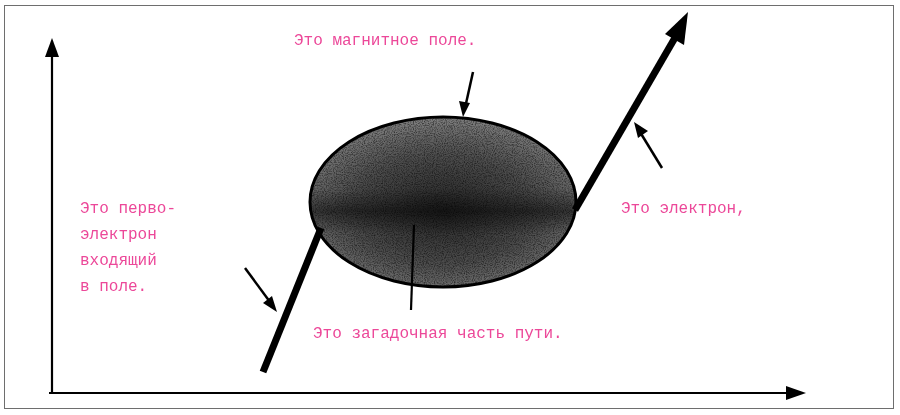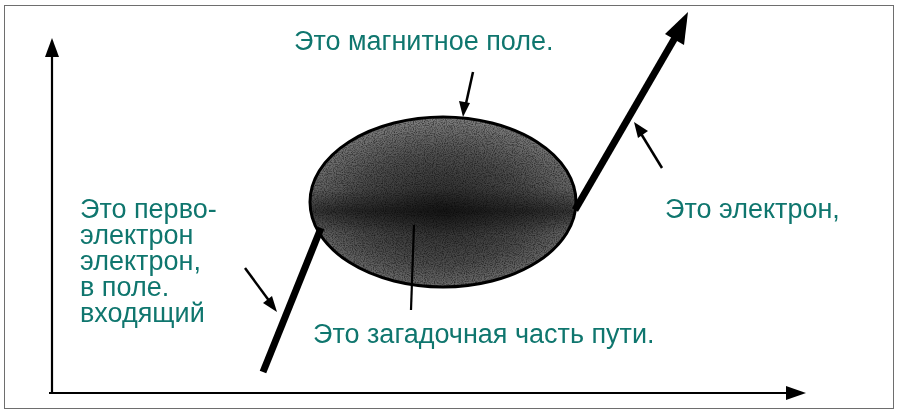--- a/index.html
+++ b/index.html
@@ -4,31 +4,31 @@
   <style>
     html, body { margin: 0; padding: 0; background: #ffffff; }
     body { width: 900px; height: 415px; position: relative; overflow: hidden; }
     .frame {
       position: absolute; left: 4px; top: 5px; width: 890px; height: 404px;
       border: 1.5px solid #6e6e6e; box-sizing: border-box; background: #fff;
     }
     svg.diagram { position: absolute; left: 0; top: 0; }
     .label {
       position: absolute;
-      font-family: Liberation Sans, sans-serif;
-      color: #0f766e;
-      font-size: 27px;
+      font-family: Liberation Mono, monospace;
+      color: #ec4899;
+      font-size: 16px;
       line-height: 26px;
       white-space: nowrap;
     }
     .lbl-field { left: 294px; top: 28px; }
     .lbl-incoming { left: 80px; top: 196px; }
     .lbl-incoming span { display: block; }
     .lbl-leaving { left: 621px; top: 196px; }
-    .lbl-leaving span { display: block; margin-left: 44px; }
+    .lbl-leaving span { display: block; }
     .lbl-mystery { left: 313px; top: 321px; }
   </style>
 </head>
 <body>
 
 <div class="frame"></div>
 
 <svg class="diagram" width="900" height="415" viewBox="0 0 900 415">
   <defs>
     <filter id="grain" x="0" y="0" width="100%" height="100%">
@@ -102,22 +102,21 @@
   <g>
     <line x1="411" y1="310" x2="414" y2="225" stroke="#000" stroke-width="2.2"></line>
   </g>
 </svg>
 
 <div class="label lbl-field">Это магнитное поле.</div>
 
 <div class="label lbl-incoming">
   <span>Это перво-</span>
   <span>электрон</span>
-  <span>электрон,</span>
+  <span>входящий</span>
   <span>в поле.</span>
-  <span>входящий</span>
 </div>
 
 <div class="label lbl-leaving">
   <span>Это электрон,</span>
 </div>
 
 <div class="label lbl-mystery">Это загадочная часть пути.</div>
 
 </body></html>

